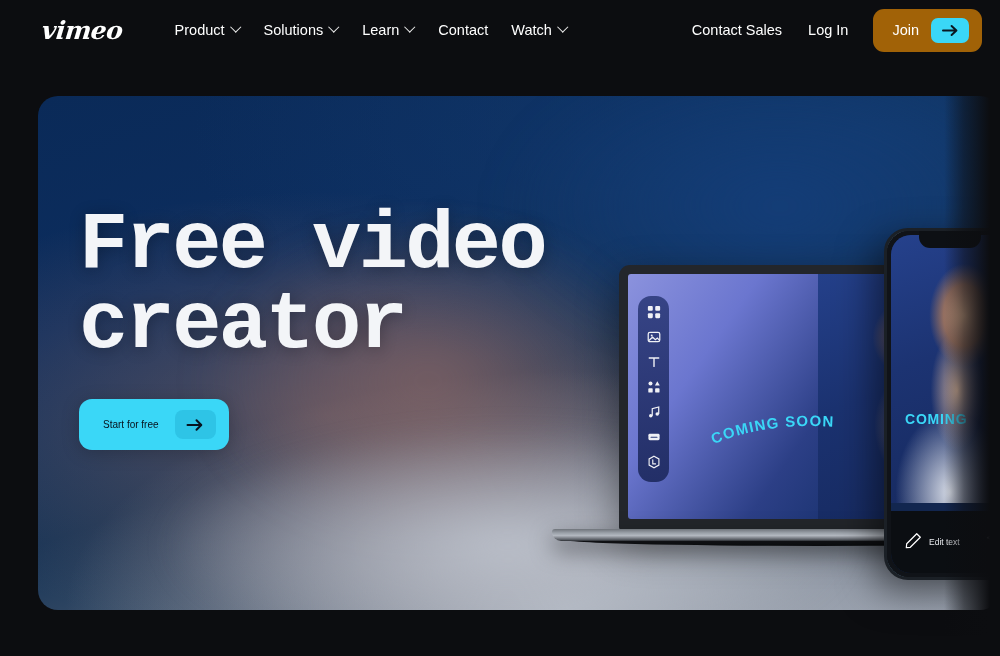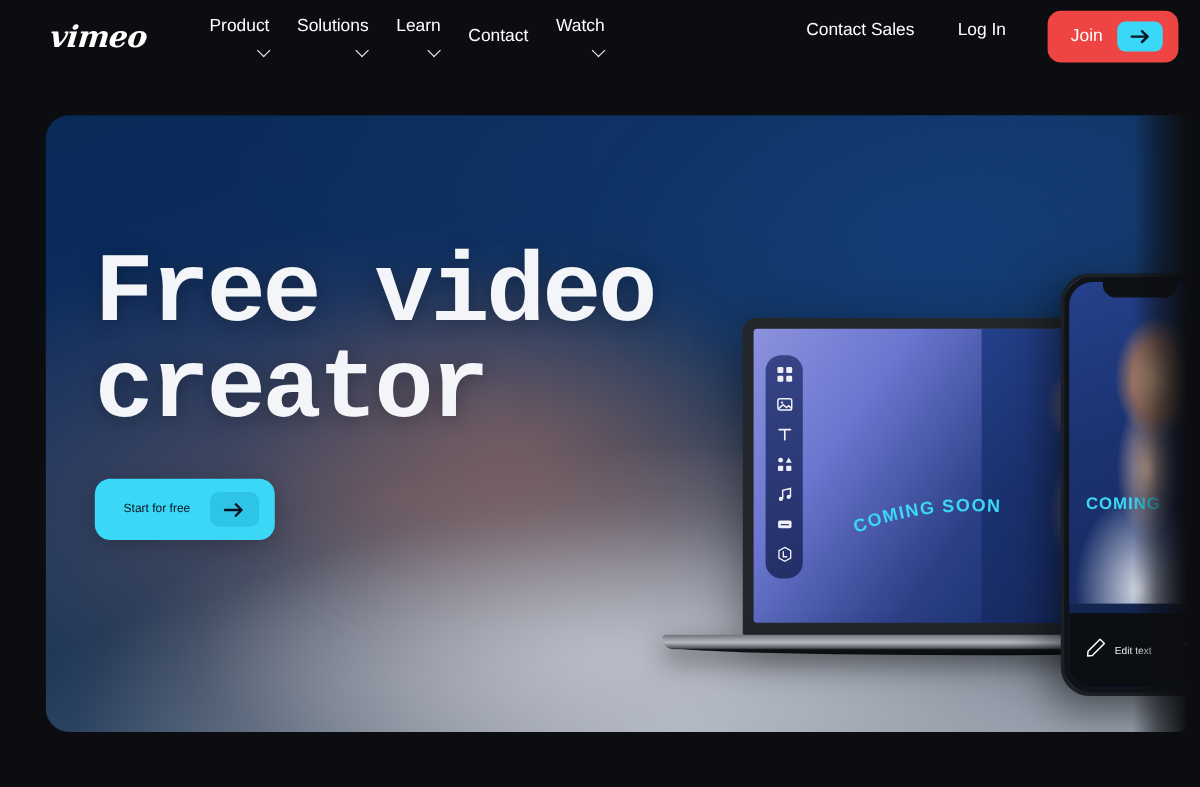--- a/index.html
+++ b/index.html
@@ -16,42 +16,42 @@
     display:flex; align-items:center; background:#0c0d10; z-index:50;
   }
   .logo {
     margin-left:42px; font-family:"DejaVu Serif", serif;
     font-style:italic; font-weight:700; font-size:25px;
     color:#ffffff; letter-spacing:-0.5px; line-height:1;
     transform:skewX(-6deg);
   }
   .nav { display:flex; align-items:center; margin-left:42px; gap:3px; }
   .nav-item {
-    display:flex; align-items:flex-end; gap:7px;
-    padding:6px 10px; border-radius:6px; cursor:pointer;flex-direction:column;
+    display:flex; align-items:flex-start; gap:7px;
+    padding:6px 10px; border-radius:6px; cursor:pointer;
   }
   .nav-label { color:#ffffff; font-size:14.5px; font-weight:400; white-space:nowrap; }
   .chev {
     width:9px; height:9px; position:relative; display:inline-block; opacity:.92;
   }
   .chev::before{
     content:""; position:absolute; left:0; top:1px;
     width:6.5px; height:6.5px;
     border-right:1.6px solid #fff; border-bottom:1.6px solid #fff;
     transform:rotate(45deg);
   }
   .header-right {
-    margin-left:auto; display:flex; gap:14px; padding-right:18px;
+    margin-left:auto; display:flex; align-items:center; gap:4px; padding-right:18px;
   }
   .hr-link {
     color:#ffffff; font-size:14.5px; padding:8px 11px; cursor:pointer; white-space:nowrap;
   }
   .join-wrap {
     display:flex; align-items:center; gap:12px;
-    background:#ef4444; border-radius:11px;
+    background:#a16207; border-radius:11px;
     padding:9px 13px 9px 19px; margin-left:10px; cursor:pointer;
   }
   .join-label { color:#fff; font-size:14.5px; font-weight:400; }
   .arrow-pill {
     width:38px; height:25px; border-radius:7px; background:#3ad7f7;
     display:flex; align-items:center; justify-content:center;
   }
   .arrow-pill svg { display:block; }
 
   

